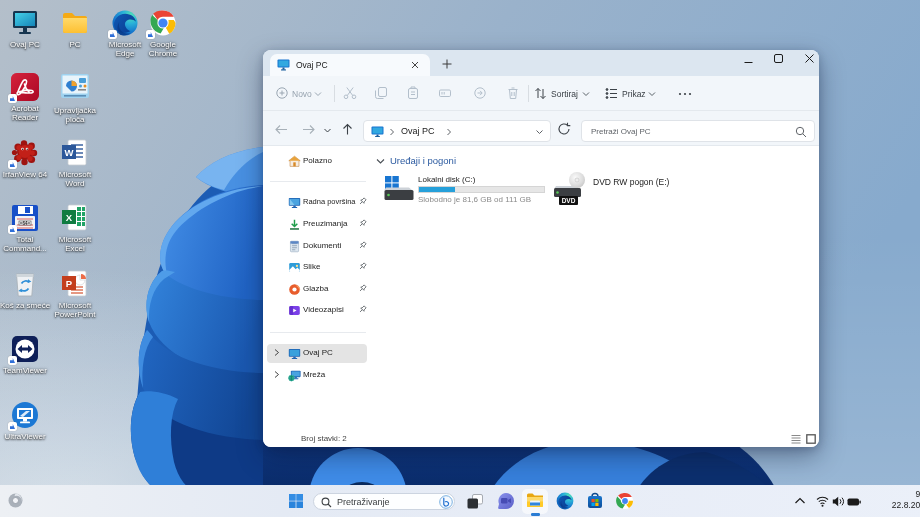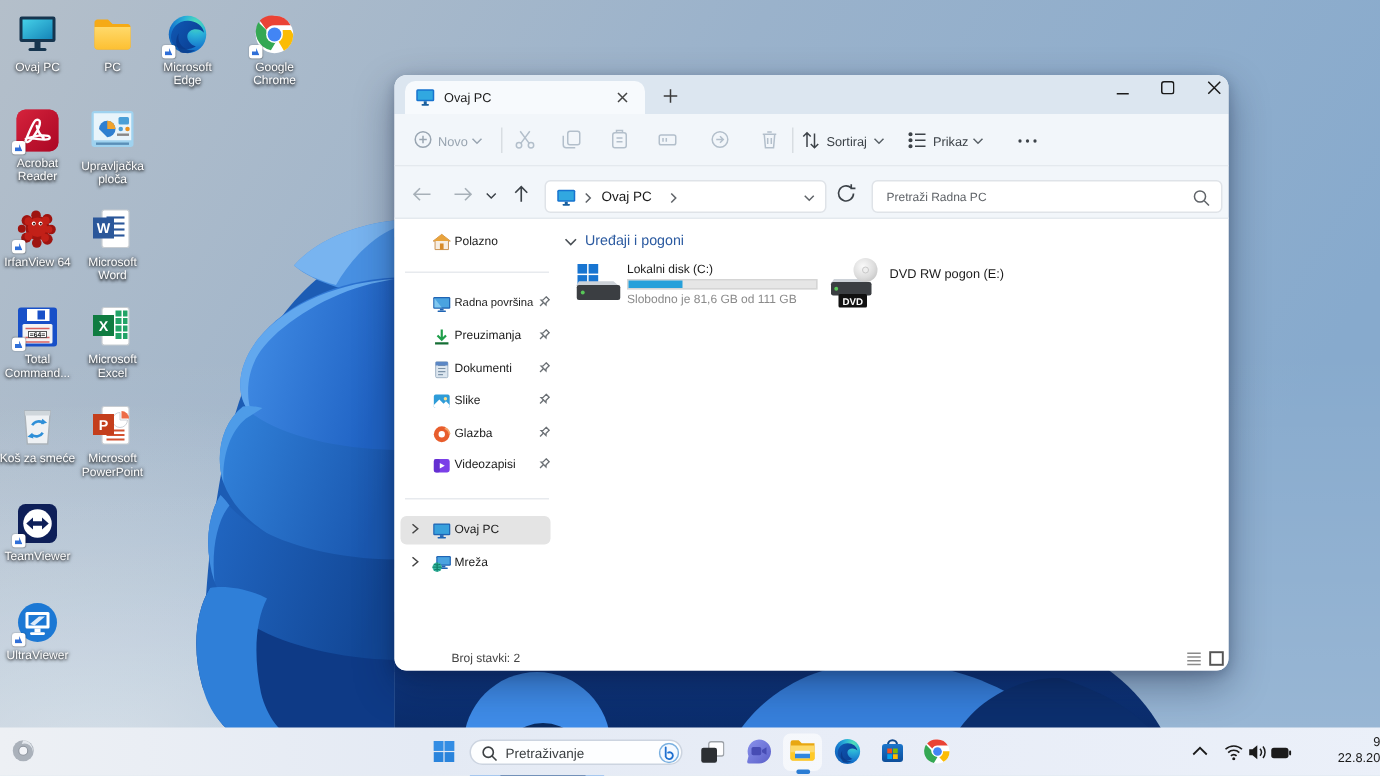--- a/index.html
+++ b/index.html
@@ -143,21 +143,21 @@
           </linearGradient>
         </defs>
         <circle cx="15" cy="15" r="12.5" fill="url(#edg1)"></circle>
         <path d="M4 17.5 C3.6 11 8.6 5.8 15.2 5.8 C20.8 5.8 25.4 9.4 26 13.8 C23.6 11.2 19.2 10.8 16.6 12.8 C14.4 14.5 14.3 17.4 16.4 20.2 C17.5 21.6 19 22.6 20.6 23 C18.9 24 16.4 24.8 13.9 24.8 C8.9 24.8 4.4 21.8 4 17.5 Z" fill="url(#edg2)"></path>
         <path d="M10.5 27 C7 23.5 6.5 18 9.2 14.2 C8 19.2 10.5 23.8 15.5 25.2 C17 25.6 18.8 25.7 20.4 25.3 C17.6 27.2 13.8 27.9 10.5 27 Z" fill="#0a3a88" opacity="0.8"></path>
       </svg>
   <span class="sc"></span>
  </div>
  <div class="lb">Microsoft<br>Edge</div>
 </div>
-<div class="dicon" style="left:152px;top:8px;">
+<div class="dicon" style="left:132px;top:8px;">
  <div class="ic">
   <svg width="30" height="30" viewBox="0 0 30 30">
         <circle cx="15" cy="15" r="12.5" fill="#fff"></circle>
         <path d="M15 2.5 a12.5 12.5 0 0 1 10.8 6.25 H15 a6.3 6.3 0 0 0 -5.45 3.15 L5.2 5.6 A12.5 12.5 0 0 1 15 2.5 Z" fill="#ea4335"></path>
         <path d="M27.5 15 a12.5 12.5 0 0 1 -6.2 10.8 L16.9 18.3 a6.3 6.3 0 0 0 3.55 -6.3 l5.35 0 A12.5 12.5 0 0 1 27.5 15 Z" fill="#fbbc05"></path>
         <path d="M4.2 6.9 L9.55 12 a6.3 6.3 0 0 0 7.35 6.3 l-4.3 7.15 A12.5 12.5 0 0 1 4.2 6.9 Z" fill="#34a853"></path>
         <circle cx="15" cy="15" r="5.6" fill="#fff"></circle>
         <circle cx="15" cy="15" r="4.6" fill="#4285f4"></circle>
       </svg>
   <span class="sc"></span>
@@ -473,21 +473,21 @@
           <path d="M1.5 1 l3 3 -3 3" stroke="#5f6368" stroke-width="1" fill="none"></path>
         </svg>
    <svg class="gicon" style="left:171px;top:8px;" width="9" height="7" viewBox="0 0 9 7">
           <path d="M1.5 1.5 l3 3 3-3" stroke="#5f6368" stroke-width="1" fill="none"></path>
         </svg>
   </div>
   <svg class="gicon" style="left:294px;top:11px;" width="14" height="14" viewBox="0 0 14 14">
         <path d="M12 7 a5 5 0 1 1 -1.6 -3.7 M10.5 0.8 v2.8 h2.8" stroke="#3c4248" stroke-width="1.1" fill="none"></path>
       </svg>
   <div class="fld" style="left:318px;top:9px;width:234px;">
-   <span style="position:absolute;left:9px;top:6px;font-size:8px;color:#5f6368;">Pretraži Radna PC</span>
+   <span style="position:absolute;left:9px;top:6px;font-size:8px;color:#5f6368;">Pretraži Ovaj PC</span>
    <svg class="gicon" style="left:213px;top:5px;" width="12" height="12" viewBox="0 0 12 12">
           <circle cx="5" cy="5" r="3.7" stroke="#5f6368" stroke-width="1" fill="none"></circle>
           <path d="M7.8 7.8 L11 11" stroke="#5f6368" stroke-width="1"></path>
         </svg>
   </div>
  </div>
  <div id="bodyarea">
   <div class="sideitem" style="top:4px;">
    <svg class="gicon" style="left:25px;top:5px;" width="13" height="13" viewBox="0 0 16 16">
           <path d="M8 1.5 L15 7 H13.5 V14 H2.5 V7 H1 Z" fill="#f6ede2" stroke="#c89050" stroke-width="0.8"></path>

